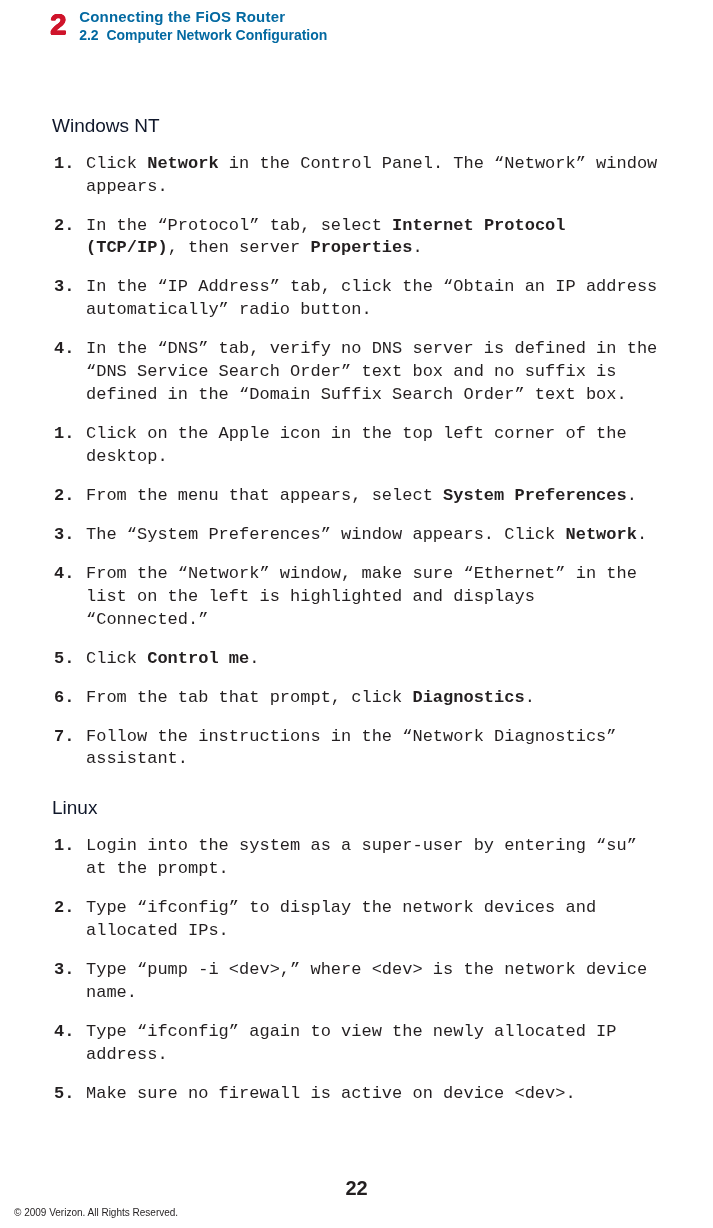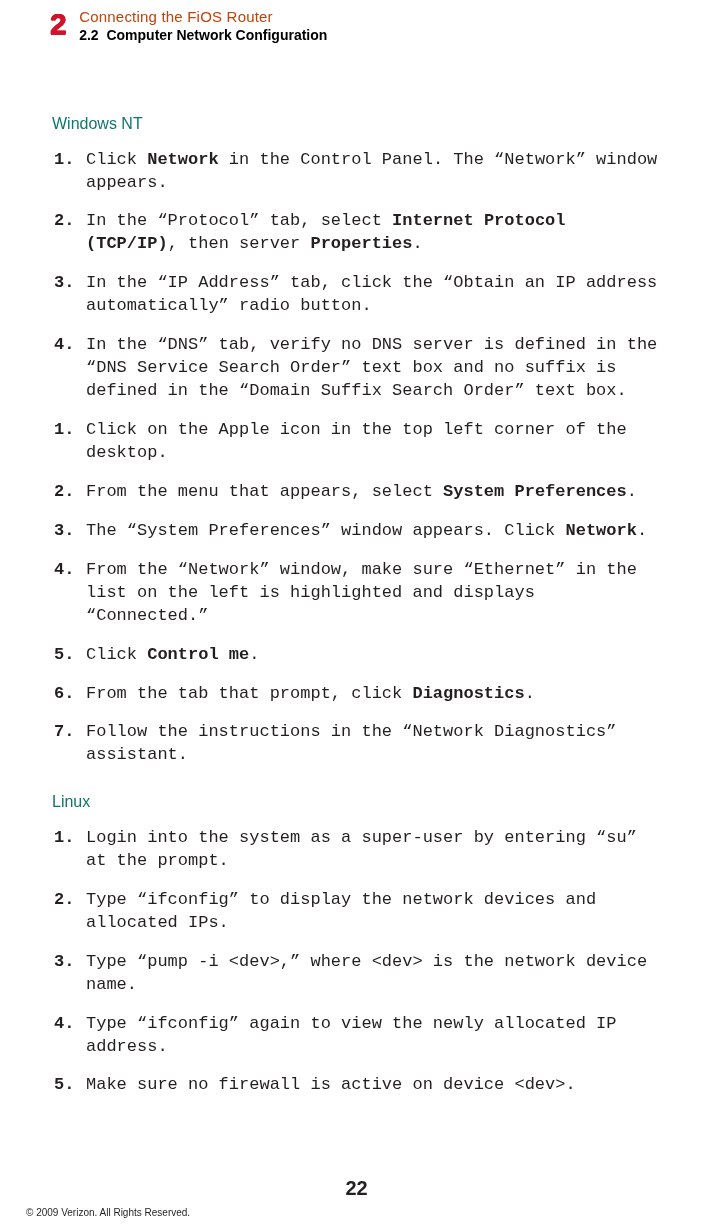--- a/index.html
+++ b/index.html
@@ -31,39 +31,39 @@
       padding-top: 1px;
       letter-spacing: 0.5px;
     }
     .header-titles {
       display: flex;
       flex-direction: column;
       gap: 2px;
     }
     .chapter-title {
       font-size: 15px;
-      font-weight: 400;
+      font-weight: 700;
       letter-spacing: 0.2px;
-      color: #c2410c;
+      color: #0369a1;
     }
     .section-line {
       font-size: 14px;
       font-weight: 900;
-      color: #000000;
+      color: #0369a1;
     }
     .section-num { }
     .content {
       padding: 70px 52px 0 52px;
       font-size: 17px;
       line-height: 1.35;
       color: #231f20;
     }
     .os-heading {
-      color: #0f766e;
-      font-size: 16px;
+      color: #0f172a;
+      font-size: 19px;
       font-weight: 400;
       margin-bottom: 14px;
       margin-top: 24px;
     }
     .os-heading:first-child { margin-top: 0; }
     ol {
       list-style: none;
       counter-reset: item;
       margin: 0 0 8px 0;
       padding-left: 30px;
@@ -88,21 +88,21 @@
       bottom: 28px;
       left: 0;
       right: 0;
       text-align: center;
       font-weight: 700;
       font-size: 20px;
     }
     .copyright {
       position: absolute;
       bottom: 10px;
-      left: 26px;
+      left: 14px;
       font-size: 10px;
       color: #231f20;
     }
   </style>
 </head>
 <body>
 
 <div class="header">
   <div class="chapter-num">2</div>
   <div class="header-titles">

